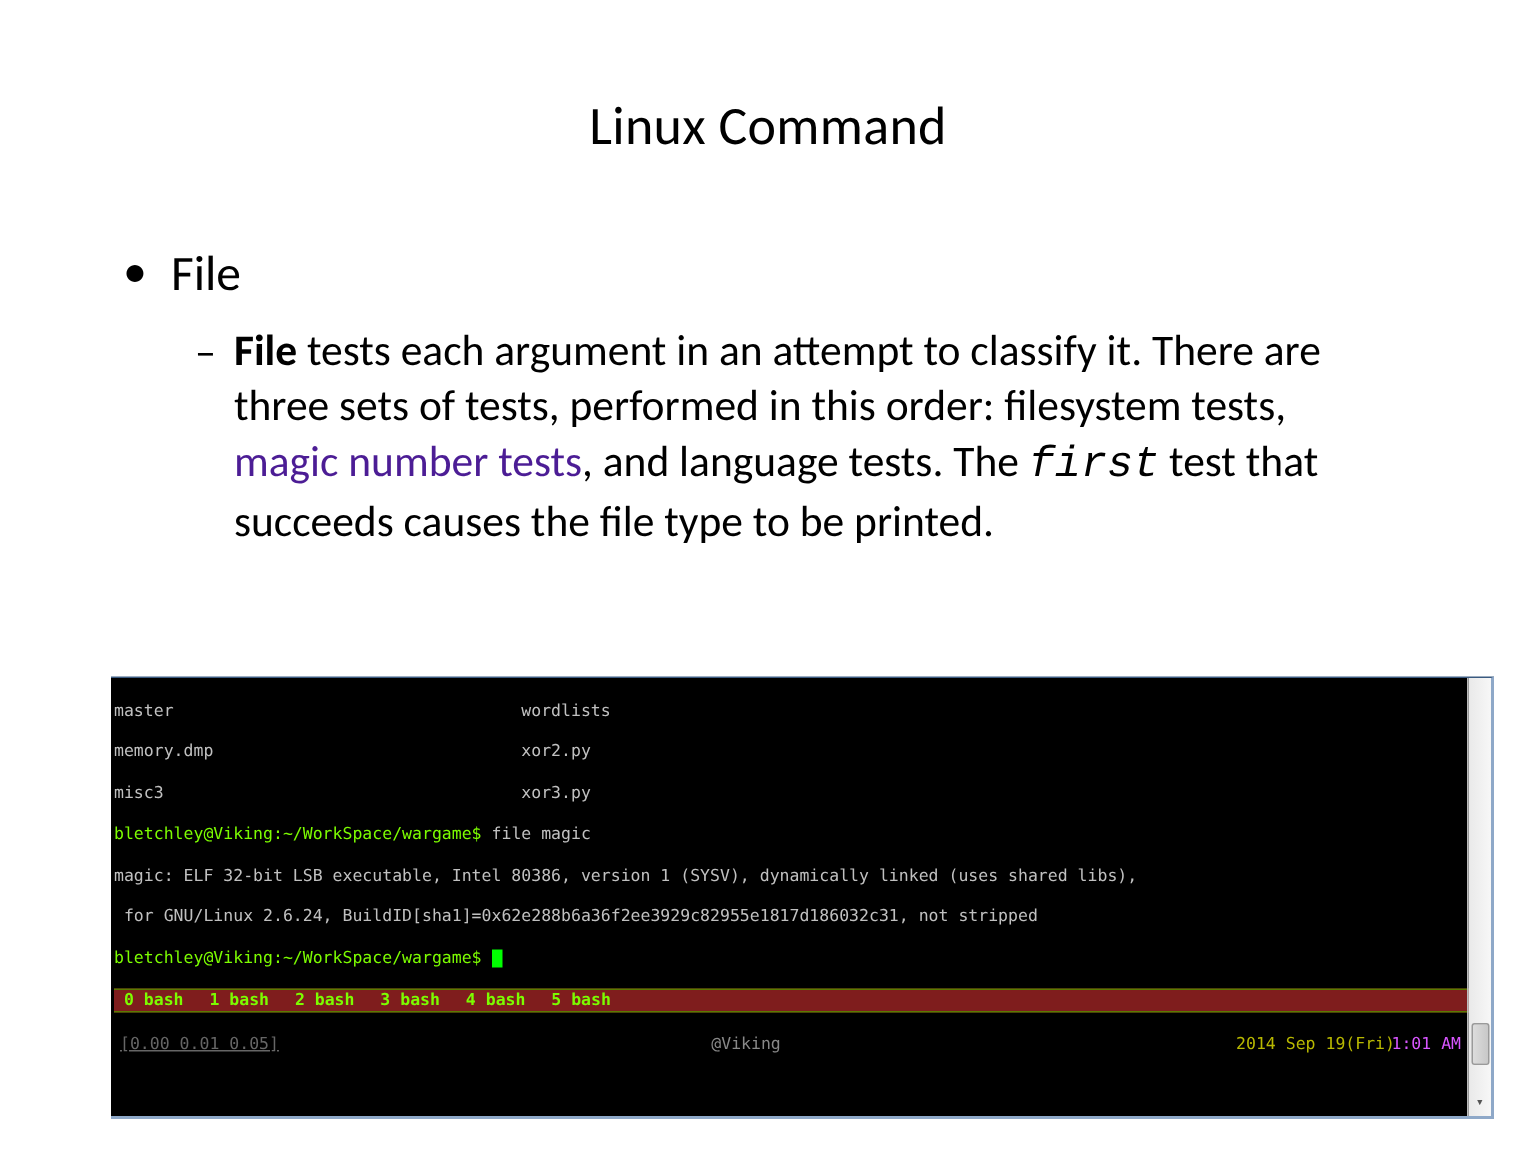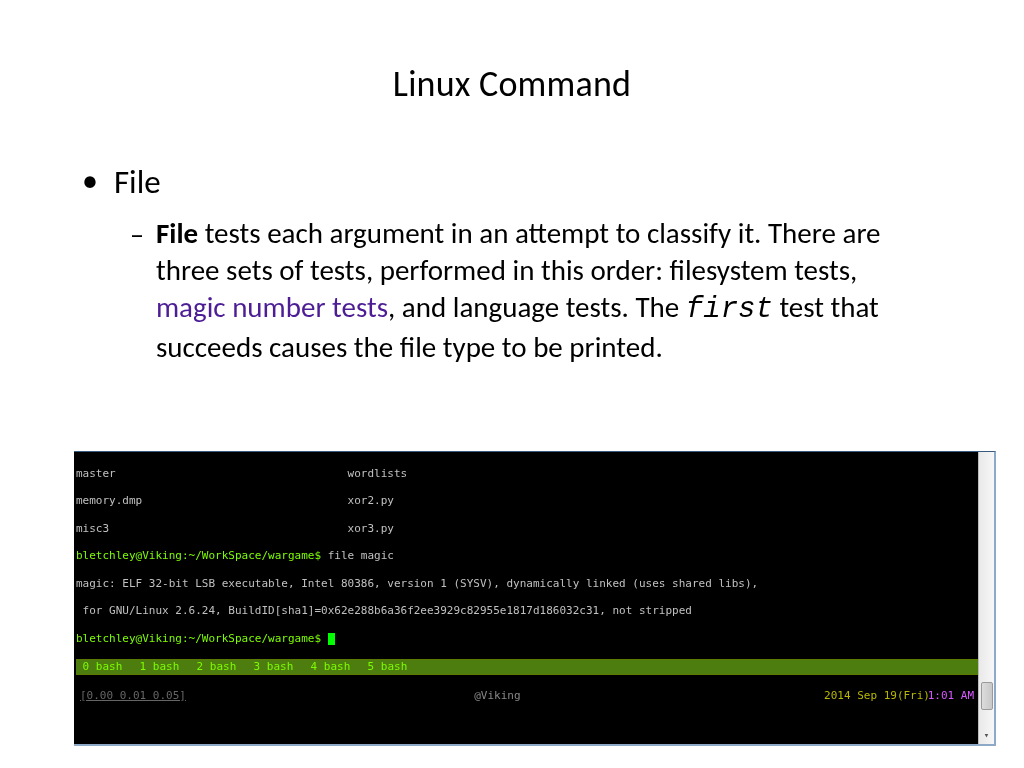--- a/index.html
+++ b/index.html
@@ -121,21 +121,22 @@
     display: inline-block;
     width: 7px;
     height: 12px;
     background: #00ff00;
     vertical-align: text-bottom;
   }
   .status-row {
     border-top: 1px solid #5a7a00;
     border-bottom: 1px solid #5a7a00;
     color: #7cfc00;
-    background: #4d7c0f;
+    background: #7f1d1d;
+    font-weight: bold;
   }
   .status-row span { margin-right: 4px; }
   .bottom-row {
     color: #666;
     position: relative;
     height: 14px;
   }
   .bottom-row .load { position: absolute; left: 4px; text-decoration: underline; }
   .bottom-row .host { position: absolute; left: 46%; transform: translateX(-50%); color: #888; }
   .bottom-row .date { position: absolute; right: 62px; color: #b8b800; }

